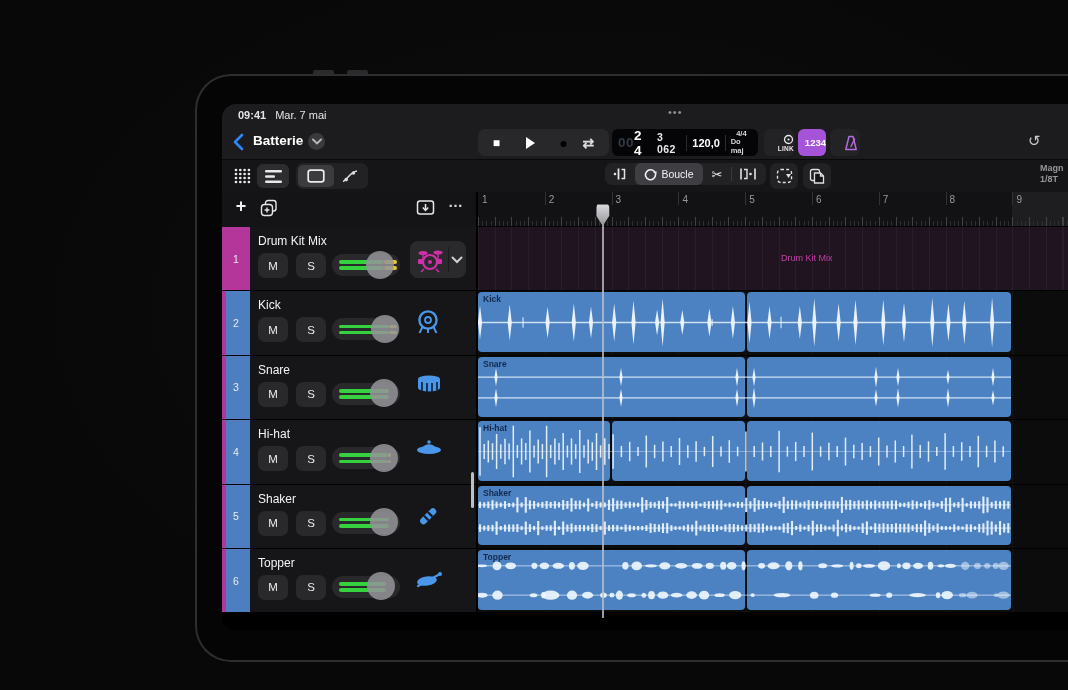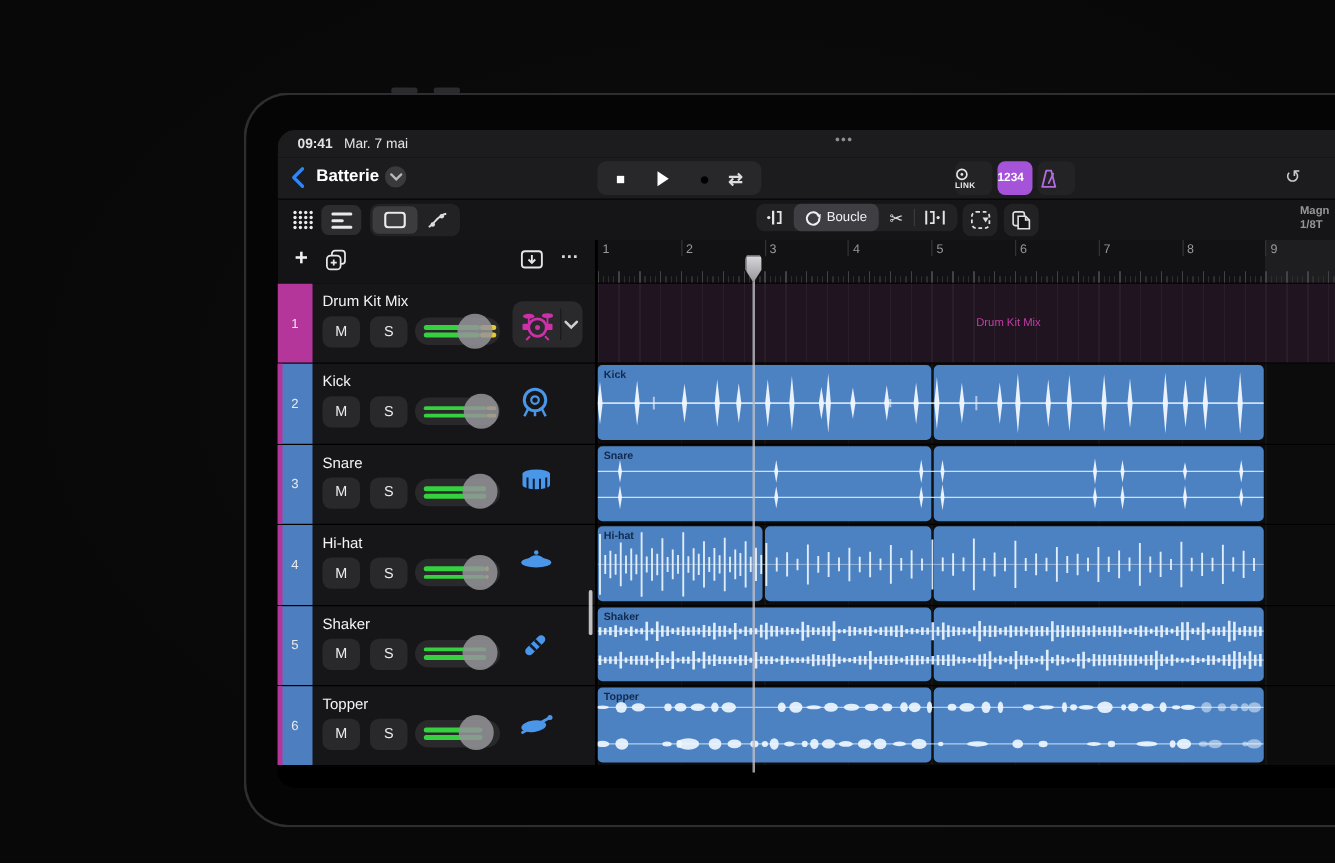--- a/index.html
+++ b/index.html
@@ -29,21 +29,21 @@
   .recg{font-size:14px;line-height:1;}
   .cycg{color:#dcdcde;font-size:14px;line-height:1;font-weight:bold;}
   .lcd{position:absolute;left:390px;top:3px;width:146px;height:27px;background:#050507;border-radius:6px;
        display:flex;align-items:center;padding:0 6px;color:#fff;}
   .lcd .dim{color:#333a46;font-weight:bold;font-size:13.5px;letter-spacing:.5px;}
   .lcd .big{font-weight:bold;font-size:13.5px;letter-spacing:1.5px;margin-right:3px;}
   .lcd .small{font-weight:bold;font-size:10.5px;color:#e9e9eb;letter-spacing:.5px;}
   .lcd .sep{width:1px;height:16px;background:#2c2c2f;margin:0 5px;}
   .lcd .tempo{font-weight:bold;font-size:11px;}
   .lcd .sigblock{display:flex;flex-direction:column;align-items:center;line-height:8.5px;font-size:7.5px;color:#d6d6d8;font-weight:bold;}
-  .sqbtn{position:absolute;top:3px;height:27px;border-radius:6px;background:#232326;display:flex;flex-direction:column;align-items:flex-start;justify-content:center;}
+  .sqbtn{position:absolute;top:3px;height:27px;border-radius:6px;background:#232326;display:flex;flex-direction:column;align-items:flex-end;justify-content:center;}
   .linkbtn{left:542px;width:30px;color:#e8e8ea;font-size:6.5px;font-weight:bold;letter-spacing:.3px;}
   .countbtn{left:576px;width:28px;color:#fff;font-size:9.5px;font-weight:bold;}
   .metrobtn{left:608px;width:30px;}
   .undo{position:absolute;left:806px;top:6px;color:#c9c9cc;font-size:15px;}
   
   .toolbar2{position:relative;height:33px;background:#151517;border-top:1px solid #09090a;}
   .icobtn{display:flex;align-items:center;justify-content:center;}
   .tb2-grid{position:absolute;left:7px;top:4px;width:26px;height:24px;}
   .tb2-tracks{position:absolute;left:35px;top:4px;width:32px;height:24px;background:#2d2d30;border-radius:6px;}
   .tb2-seg{position:absolute;left:74px;top:3px;width:72px;height:26px;background:#222225;border-radius:7px;display:flex;align-items:center;}
@@ -134,20 +134,32 @@
 
         <div class="transport">
           <span class="stopg">■</span>
           <span class="playbtn">
               <span class="playtri"></span>
             </span>
           <span class="recg">●</span>
           <span class="cycg">⇄</span>
         </div>
 
+        <div class="lcd">
+          <span class="dim">00</span>
+          <span class="big">2 4</span>
+          <span class="small">3 062</span>
+          <span class="sep"></span>
+          <span class="tempo">120,0</span>
+          <span class="sep"></span>
+          <span class="sigblock">
+            <span>4/4</span>
+            <span>Do maj</span>
+          </span>
+        </div>
 
         <div class="sqbtn linkbtn">
           <svg width="11" height="11" viewBox="0 0 11 11">
               <circle cx="5.5" cy="5.5" r="4" fill="none" stroke="#e8e8ea" stroke-width="1.3"></circle>
               <circle cx="5.5" cy="5.5" r="1.1" fill="#e8e8ea"></circle>
             </svg>
           <span>LINK</span>
         </div>
         <div class="sqbtn countbtn" style="background:#a553d8;">
           <span>1234</span>

